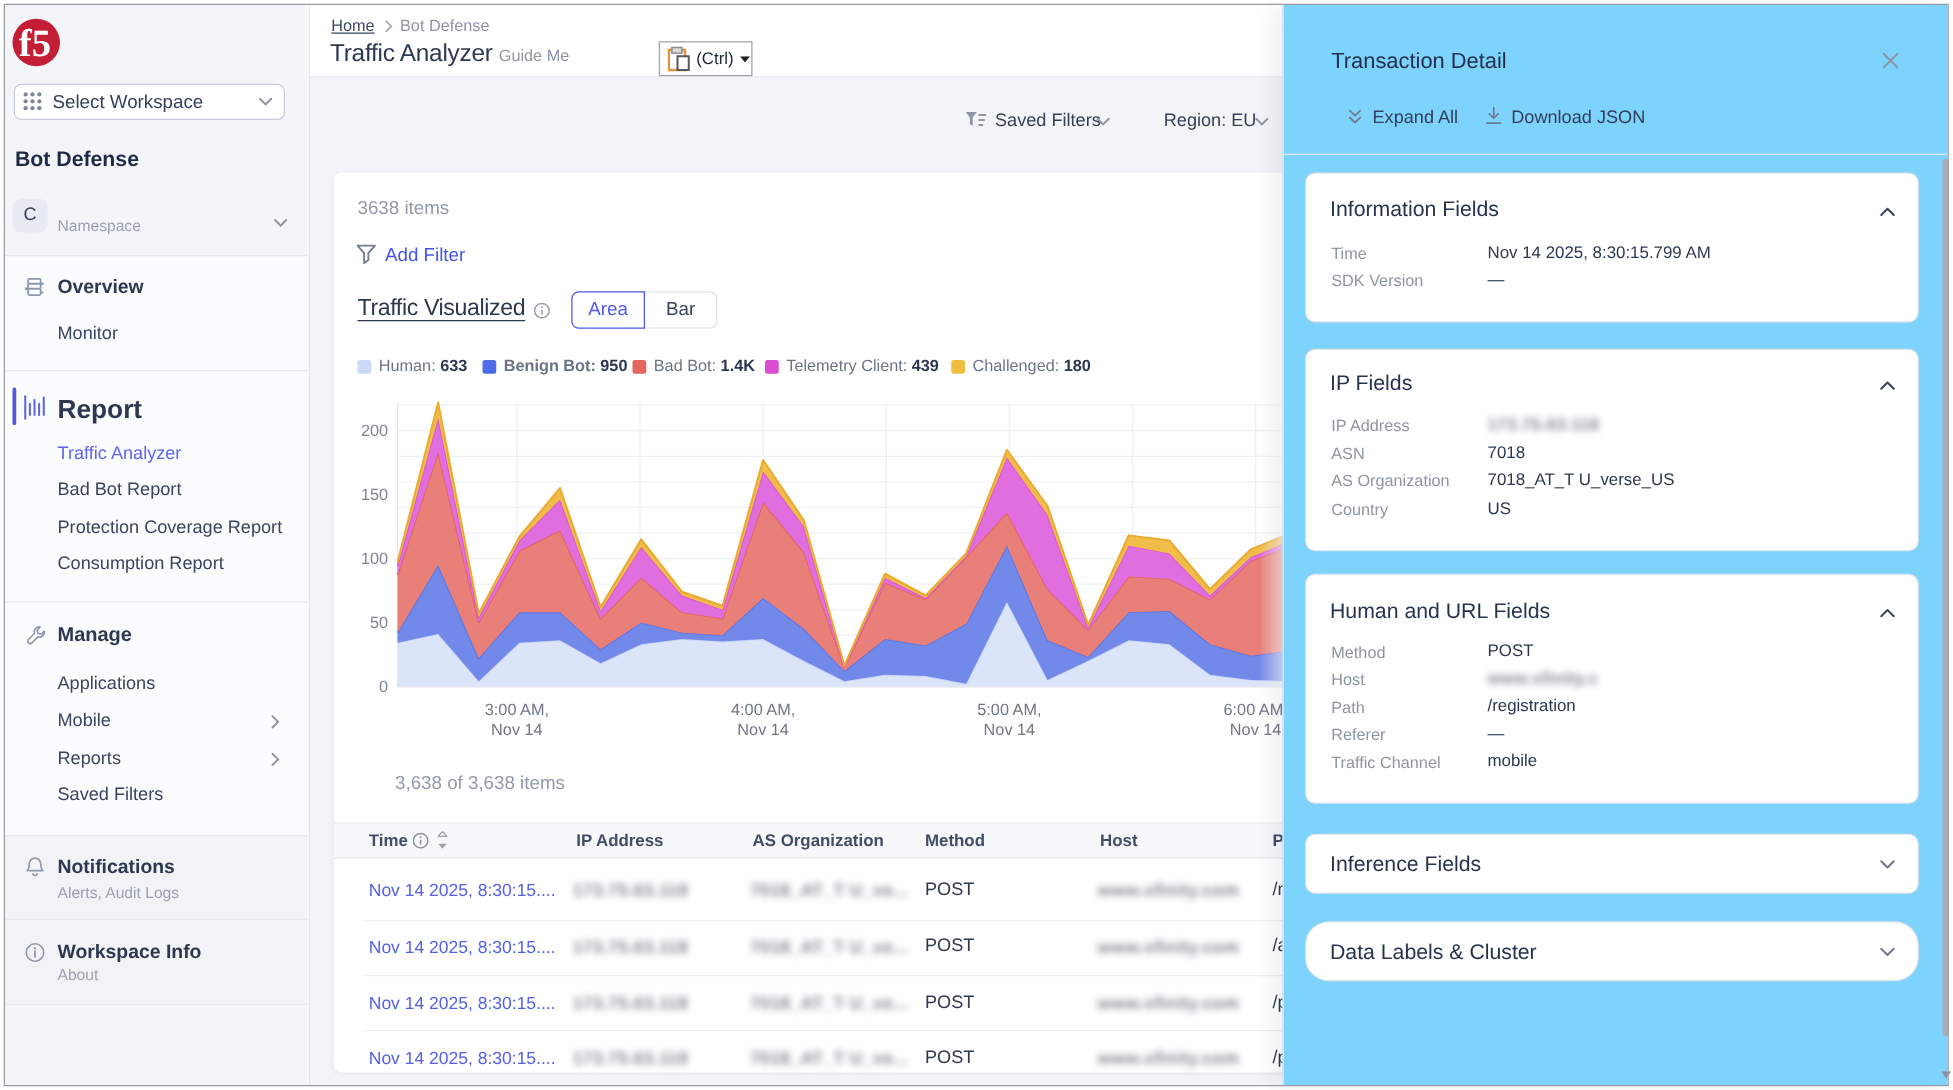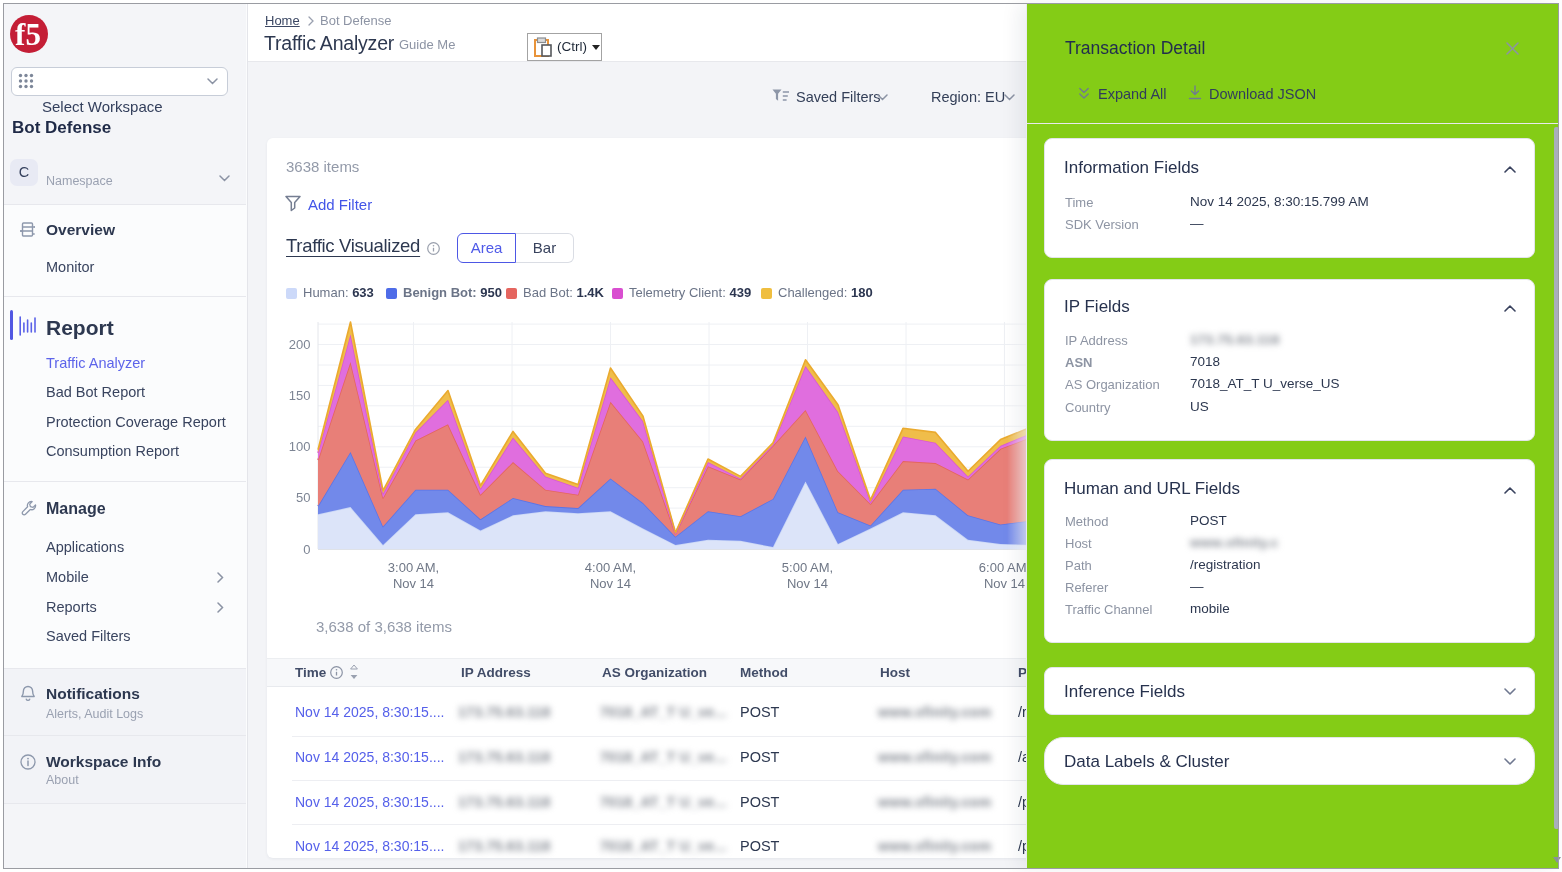--- a/index.html
+++ b/index.html
@@ -11,21 +11,21 @@
 .sgray { position:absolute; left:0; width:242px; background:#f4f5f8; }
 .sdiv { position:absolute; left:0; width:242px; height:1px; background:#e7e8ed; }
 .mi { position:absolute; left:42px; font-size:14.5px; color:#39445f; }
 .mihead { position:absolute; left:42px; font-size:15.5px; font-weight:700; color:#2d3850; }
 .sub { position:absolute; left:42px; font-size:12.5px; color:#9aa1b1; }
 
 #hdr { position:absolute; left:248px; top:4px; width:778px; height:58px; background:#fff; border-bottom:1px solid #e7e8ec; z-index:1; }
 #mainbg { position:absolute; left:248px; top:62px; width:778px; height:806px; background:#f3f4f7; z-index:0; }
 #card { position:absolute; left:267px; top:138px; width:776px; height:720px; background:#fff; border-radius:6px; box-shadow:0 1px 3px rgba(40,50,80,.07); z-index:1; }
 
-#panel { position:absolute; left:1026px; top:4px; width:532px; height:864px; background:#84cc16; border-left:1px solid #eaebef; box-shadow:-7px 0 18px rgba(30,38,70,.08); z-index:10; }
+#panel { position:absolute; left:1026px; top:4px; width:532px; height:864px; background:#7dd3fc; border-left:1px solid #eaebef; box-shadow:-7px 0 18px rgba(30,38,70,.08); z-index:10; }
 .pcard { position:absolute; left:17px; width:491px; border:1px solid #e2e4ea; border-radius:8px; background:#fff; }
 .ptitle { position:absolute; left:19px; font-size:17px; font-weight:400; color:#27324e; }
 .plabel { position:absolute; left:20px; font-size:13px; color:#8d94a3; }
 .pvalue { position:absolute; left:145px; font-size:13.5px; color:#2c374f; }
 .blur { filter:blur(3px); color:#81868f; font-weight:600; letter-spacing:0.3px; }
 .navy { color:#313d5b; }
 .th { font-size:13.5px; font-weight:700; color:#424d68; }
 </style>
 </head>
 <body>
@@ -46,21 +46,21 @@
         <circle cx="8" cy="2.5" r="1.7"></circle>
         <circle cx="13.5" cy="2.5" r="1.7"></circle>
       <circle cx="2.5" cy="8" r="1.7"></circle>
         <circle cx="8" cy="8" r="1.7"></circle>
         <circle cx="13.5" cy="8" r="1.7"></circle>
       <circle cx="2.5" cy="13.5" r="1.7"></circle>
         <circle cx="8" cy="13.5" r="1.7"></circle>
         <circle cx="13.5" cy="13.5" r="1.7"></circle>
     </g>
   </svg>
-  <div class="abs" style="left:38px;top:69px;font-size:15px;color:#333f5c;margin-top:25px;">Select Workspace</div>
+  <div class="abs" style="left:38px;top:69px;font-size:15px;color:#333f5c;">Select Workspace</div>
   <svg class="abs" style="left:203px;top:74px;" width="11" height="7" viewBox="0 0 11 7">
       <path d="M1 1l4.5 4.5L10 1" fill="none" stroke="#8b93a4" stroke-width="1.5" stroke-linecap="round"></path>
     </svg>
 
   <div class="abs" style="left:8px;top:114px;font-size:17px;font-weight:700;color:#1f2a47;">Bot Defense</div>
   <div class="abs" style="left:6px;top:155px;width:28px;height:27px;background:#e8eaf4;border-radius:7px;text-align:center;line-height:27px;font-size:14.5px;color:#333f5c;">C</div>
   <div class="sub" style="top:170px;">Namespace</div>
   <svg class="abs" style="left:215px;top:171px;" width="11" height="7" viewBox="0 0 11 7">
       <path d="M1 1l4.5 4.5L10 1" fill="none" stroke="#8b93a4" stroke-width="1.5" stroke-linecap="round"></path>
     </svg>
@@ -328,21 +328,21 @@
       <div class="pvalue" style="top:77px;">—</div>
   </div>
 
   <div class="pcard" style="top:275px;height:162px;">
     <div class="ptitle" style="top:17px;">IP Fields</div>
     <svg class="abs" style="left:459px;top:24px;" width="12" height="8" viewBox="0 0 12 8">
         <path d="M1 7l5-5 5 5" fill="none" stroke="#39425e" stroke-width="1.6" stroke-linecap="round" stroke-linejoin="round"></path>
       </svg>
     <div class="plabel" style="top:53px;">IP Address</div>
       <div class="pvalue blur" style="top:52px;">173.75.63.118</div>
-    <div class="plabel" style="top:75px;font-weight:bold;">ASN</div>
+    <div class="plabel" style="top:75px;">ASN</div>
       <div class="pvalue" style="top:74px;">7018</div>
     <div class="plabel" style="top:97px;">AS Organization</div>
       <div class="pvalue" style="top:96px;">7018_AT_T U_verse_US</div>
     <div class="plabel" style="top:120px;">Country</div>
       <div class="pvalue" style="top:119px;">US</div>
   </div>
 
   <div class="pcard" style="top:455px;height:184px;">
     <div class="ptitle" style="top:19px;">Human and URL Fields</div>
     <svg class="abs" style="left:459px;top:26px;" width="12" height="8" viewBox="0 0 12 8">

